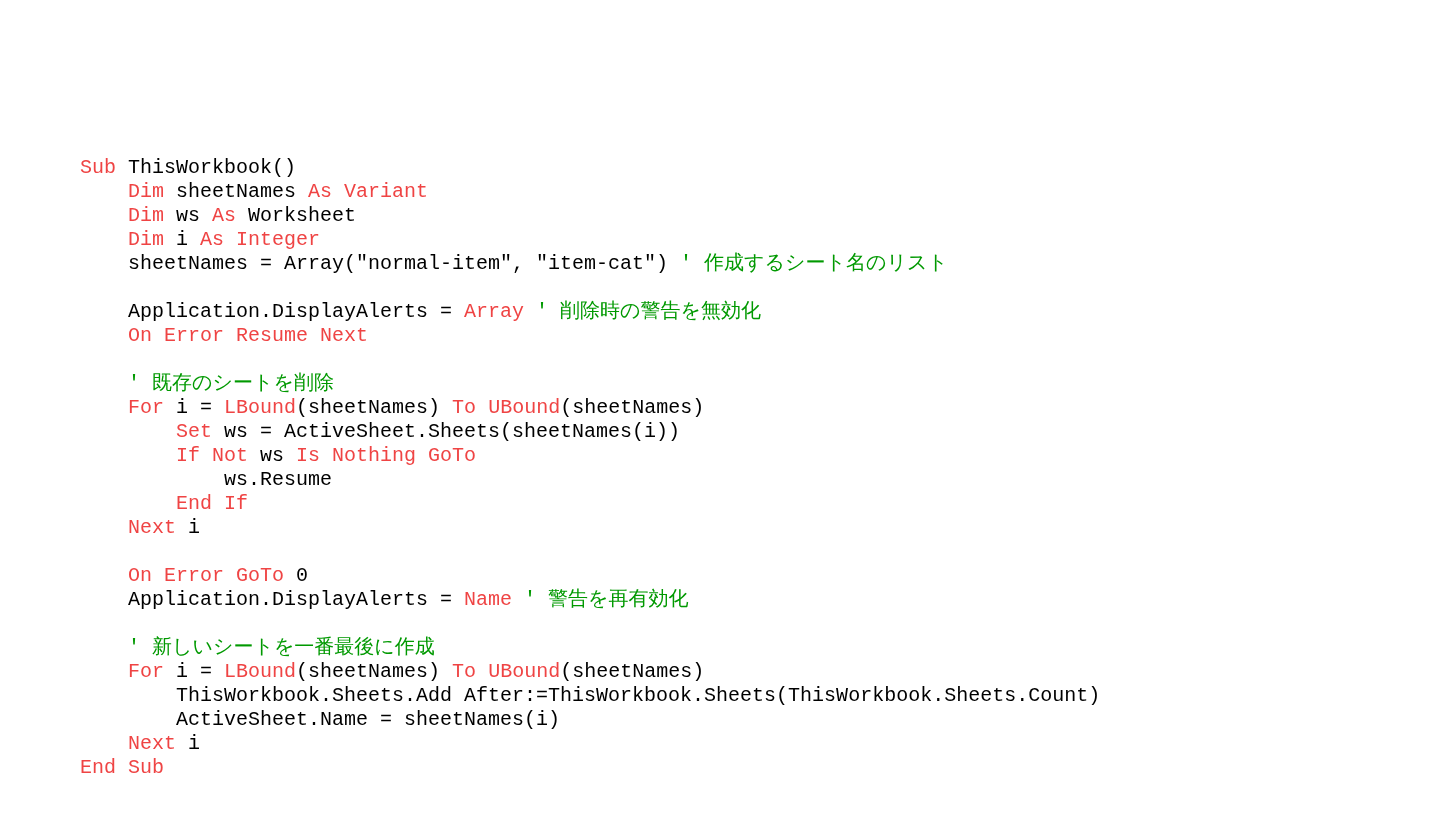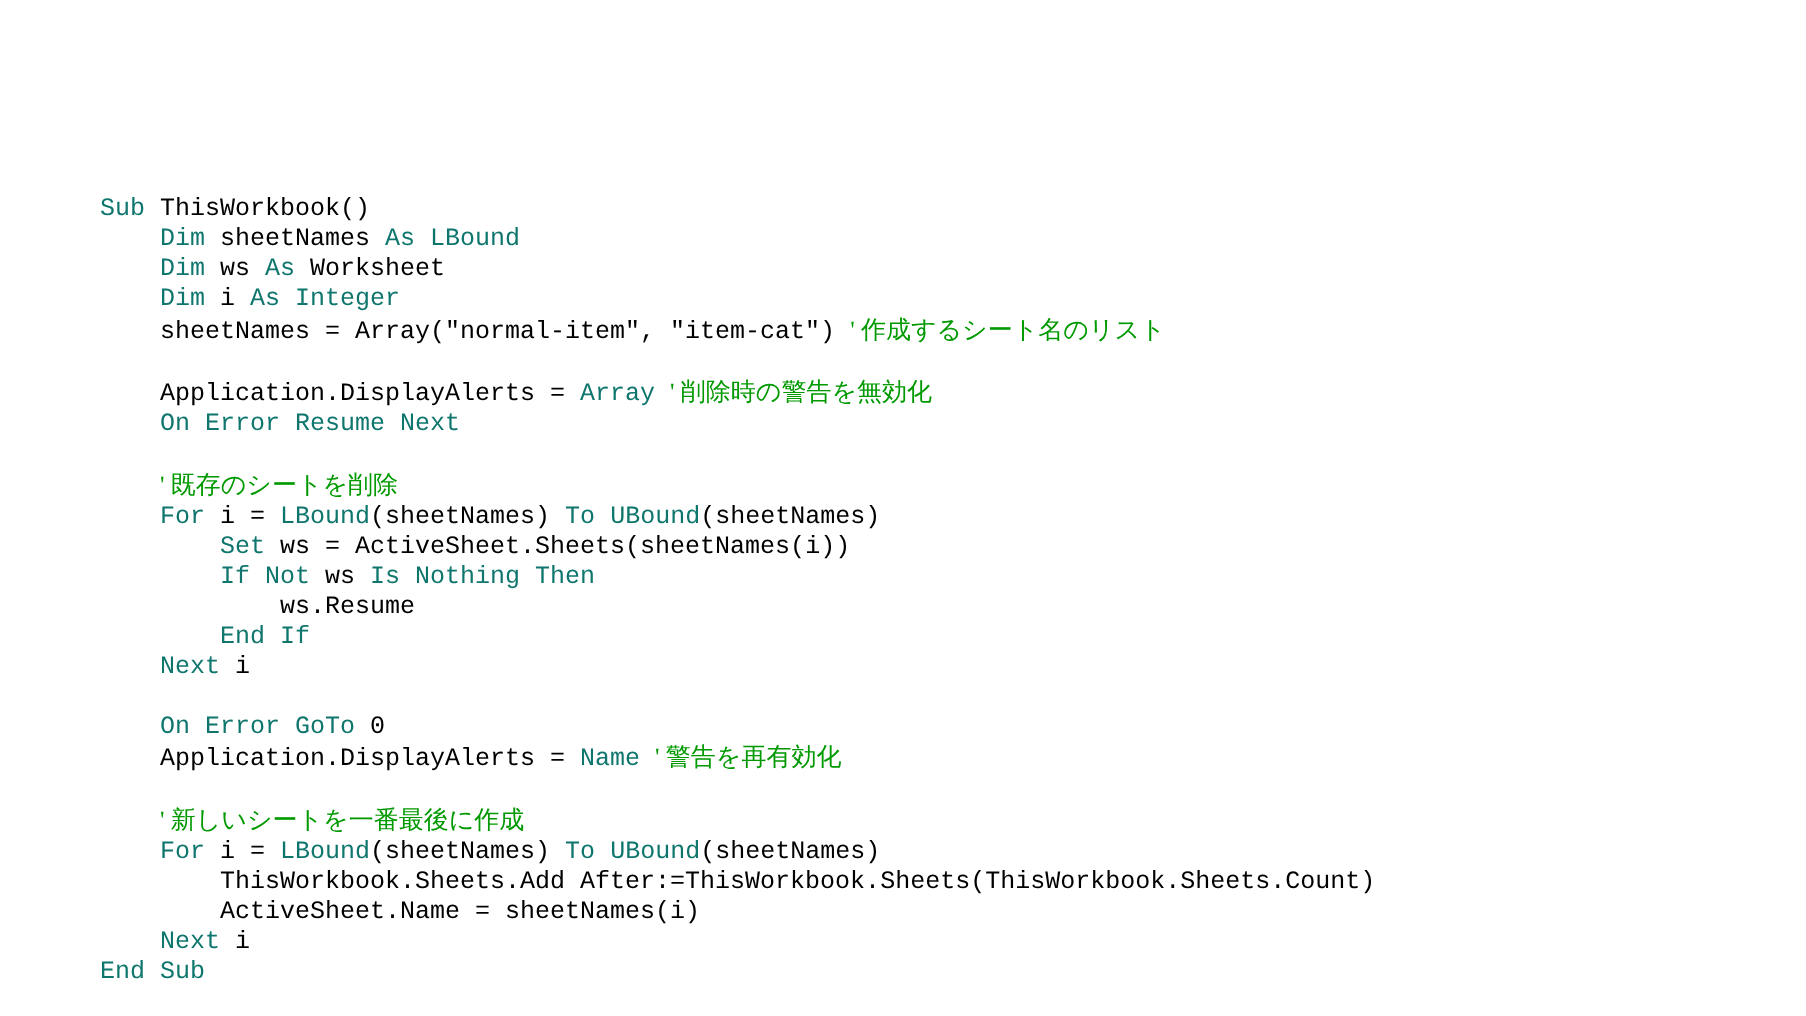--- a/index.html
+++ b/index.html
@@ -5,41 +5,41 @@
   body {
     margin: 0;
     padding: 60px 0 0 80px;
     background: #ffffff;
     font-family: "MS Gothic", "Consolas", "Courier New", monospace;
     font-size: 20px;
     line-height: 24px;
     white-space: pre;
     color: #000000;
   }
-  .kw { color: #0f766e; text-align: right; }
-  .cm { color: #009900; font-family: Liberation Serif, serif; }
+  .kw { color: #ef4444; text-align: right; }
+  .cm { color: #009900; }
 </style>
 </head>
 <body>
 
 
 
 <div id="code-block"><span class="kw">Sub</span><span> ThisWorkbook()</span>
-<span>    </span><span class="kw">Dim</span><span> sheetNames </span><span class="kw">As LBound</span>
+<span>    </span><span class="kw">Dim</span><span> sheetNames </span><span class="kw">As Variant</span>
 <span>    </span><span class="kw">Dim</span><span> ws </span><span class="kw">As</span><span> Worksheet</span>
 <span>    </span><span class="kw">Dim</span><span> i </span><span class="kw">As Integer</span>
 <span>    sheetNames = Array("normal-item", "item-cat") </span><span class="cm">' 作成するシート名のリスト</span>
 <span></span>
 <span>    Application.DisplayAlerts = </span><span class="kw">Array</span><span> </span><span class="cm">' 削除時の警告を無効化</span>
 <span>    </span><span class="kw">On Error Resume Next</span>
 <span></span>
 <span>    </span><span class="cm">' 既存のシートを削除</span>
 <span>    </span><span class="kw">For</span><span> i = </span><span class="kw">LBound</span><span>(sheetNames) </span><span class="kw">To</span><span> </span><span class="kw">UBound</span><span>(sheetNames)</span>
 <span>        </span><span class="kw">Set</span><span> ws = ActiveSheet.Sheets(sheetNames(i))</span>
-<span>        </span><span class="kw">If Not</span><span> ws </span><span class="kw">Is Nothing Then</span>
+<span>        </span><span class="kw">If Not</span><span> ws </span><span class="kw">Is Nothing GoTo</span>
 <span>            ws.Resume</span>
 <span>        </span><span class="kw">End If</span>
 <span>    </span><span class="kw">Next</span><span> i</span>
 <span></span>
 <span>    </span><span class="kw">On Error GoTo</span><span> 0</span>
 <span>    Application.DisplayAlerts = </span><span class="kw">Name</span><span> </span><span class="cm">' 警告を再有効化</span>
 <span></span>
 <span>    </span><span class="cm">' 新しいシートを一番最後に作成</span>
 <span>    </span><span class="kw">For</span><span> i = </span><span class="kw">LBound</span><span>(sheetNames) </span><span class="kw">To</span><span> </span><span class="kw">UBound</span><span>(sheetNames)</span>
 <span>        ThisWorkbook.Sheets.Add After:=ThisWorkbook.Sheets(ThisWorkbook.Sheets.Count)</span>

